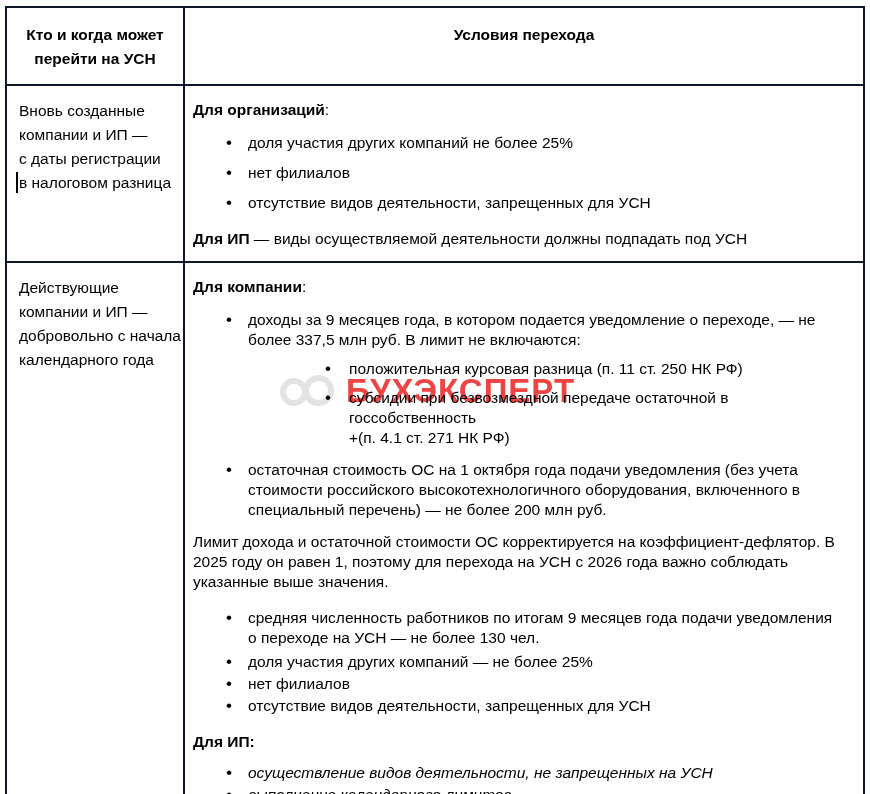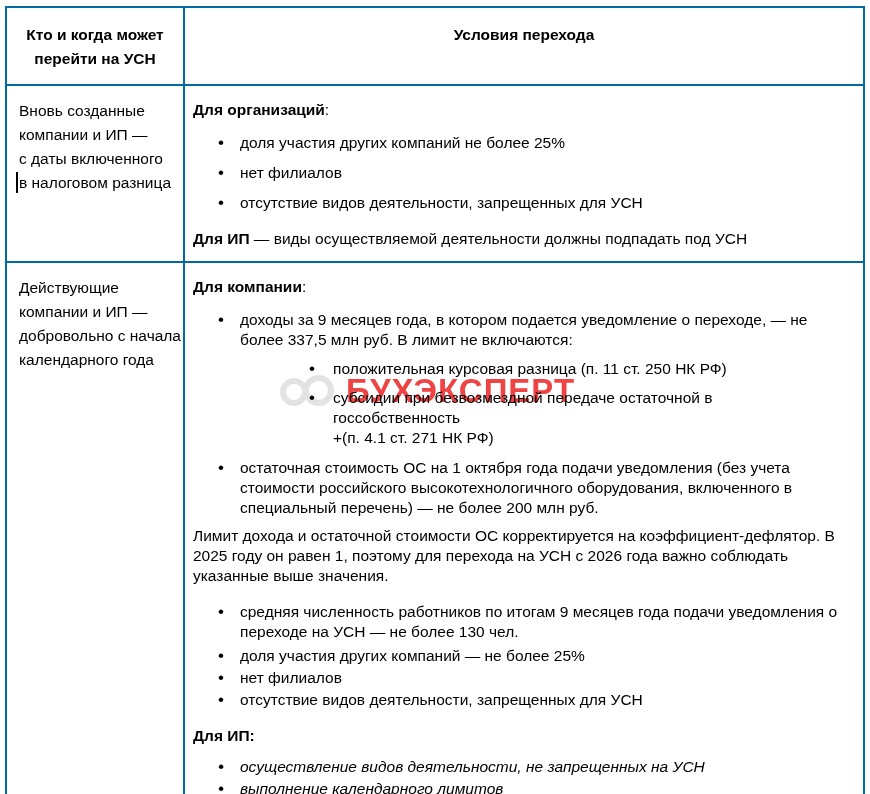--- a/index.html
+++ b/index.html
@@ -24,21 +24,21 @@
     font-size: 33px; font-weight: bold; color: #ef4444;
     letter-spacing: 1px; white-space: nowrap;
   }
 
   table.usn {
     position: relative; z-index: 1;
     border-collapse: collapse; table-layout: fixed;
     width: 860px; margin: 6px 0 0 5px;
     background: transparent;
   }
-  th, td { border: 2px solid #0369a1; vertical-align: top; padding: 0; }
+  th, td { border: 2px solid #0f172a; vertical-align: top; padding: 0; }
   col.c-who { width: 178px; }
 
   th {
     font-size: 15.5px; font-weight: bold; line-height: 24px;
     text-align: center; padding: 15px 2px 0 2px; height: 78px;
   }
 
   .who-cell {
     font-size: 15.5px; line-height: 24px;
     padding: 13px 6px 0 12px;
@@ -49,21 +49,21 @@
     width: 2px; height: 21px; background: #000;
   }
 
   .cond-cell { font-size: 15.5px; line-height: 20px; padding: 14px 12px 12px 8px; }
   tr.row-1 { height: 164px; border-radius: 31px; }
   tr.row-2 { height: 420px; }
 
   .lead { margin: 0; }
   .lead b { font-weight: bold; }
 
-  ul { list-style: none; margin: 4px; padding: 0; }
+  ul { list-style: none; margin: 12px; padding: 0; }
   li { position: relative; padding-left: 43px; }
   li::before {
     content: "\2022"; position: absolute; left: 21px; top: 0;
     font-size: 17px;
   }
   ul.sub li { padding-left: 89px; }
   ul.sub li::before { left: 65px; }
 
   ul.loose { margin-top: 13px; }
   ul.loose > li + li { margin-top: 10px; }
@@ -105,21 +105,21 @@
           <span>Условия перехода</span>
         </th>
       </tr>
     </thead>
     <tbody>
 
       <tr class="row-1">
         <td class="who-cell">
           <span class="who-line">Вновь созданные</span>
           <span class="who-line">компании и ИП —</span>
-          <span class="who-line">с даты включенного</span>
+          <span class="who-line">с даты регистрации</span>
           <span class="who-line"><span class="caret"></span><span>в налоговом разница</span></span>
         </td>
         <td class="cond-cell">
           <p class="lead"><b>Для организаций</b><span>:</span></p>
           <ul class="loose">
             <li><span>доля участия других компаний не более 25%</span></li>
             <li><span>нет филиалов</span></li>
             <li><span>отсутствие видов деятельности, запрещенных для УСН</span></li>
           </ul>
           <p class="lead mt"><b>Для ИП</b><span> — виды осуществляемой деятельности должны подпадать под УСН</span></p>

